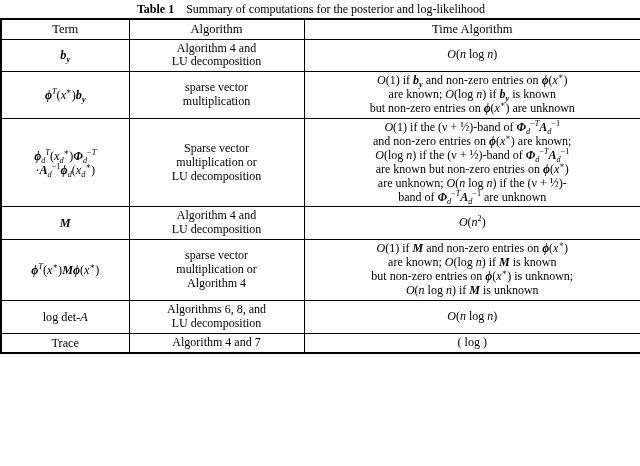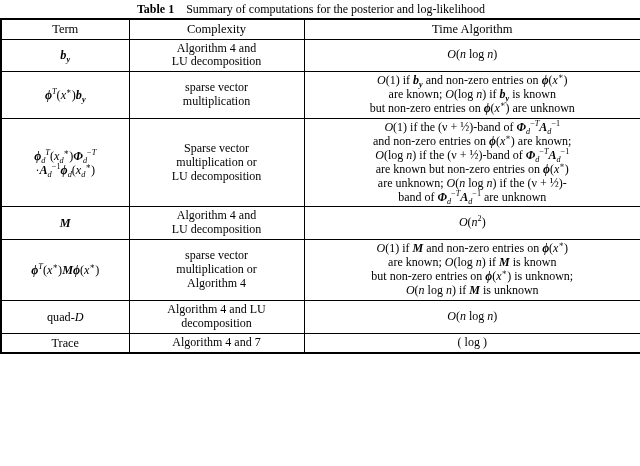--- a/index.html
+++ b/index.html
@@ -51,21 +51,21 @@
 
 <table class="summary">
   <colgroup>
     <col style="width:128px">
     <col style="width:175px">
     <col style="width:337px">
   </colgroup>
   <thead>
     <tr>
       <th>Term</th>
-      <th>Complexity</th>
+      <th>Algorithm</th>
       <th>Time Algorithm</th>
     </tr>
   </thead>
   <tbody>
     <tr>
       <td class="term"><b><i>b<sub>y</sub></i></b></td>
       <td>Algorithm 4 and<br>LU decomposition</td>
       <td><i>O</i>(<i>n</i> log <i>n</i>)</td>
     </tr>
     <tr>
@@ -82,22 +82,22 @@
       <td class="term"><b><i>M</i></b></td>
       <td>Algorithm 4 and<br>LU decomposition</td>
       <td><i>O</i>(<i>n</i><sup>2</sup>)</td>
     </tr>
     <tr>
       <td class="term"><b><i>ϕ</i></b><sup><i>T</i></sup>(<i>x</i><sup>∗</sup>)<b><i>M</i></b><b><i>ϕ</i></b>(<i>x</i><sup>∗</sup>)</td>
       <td>sparse vector<br>multiplication or<br>Algorithm 4</td>
       <td><i>O</i>(1) if <b><i>M</i></b> and non-zero entries on <b><i>ϕ</i></b>(<i>x</i><sup>∗</sup>)<br>are known; <i>O</i>(log <i>n</i>) if <b><i>M</i></b> is known<br>but non-zero entries on <b><i>ϕ</i></b>(<i>x</i><sup>∗</sup>) is unknown;<br><i>O</i>(<i>n</i> log <i>n</i>) if <b><i>M</i></b> is unknown</td>
     </tr>
     <tr>
-      <td class="term">quad-<i>D</i></td>
-      <td>Algorithm 4 and LU decomposition</td>
+      <td class="term">log det-<i>A</i></td>
+      <td>Algorithms 6, 8, and<br>LU decomposition</td>
       <td><i>O</i>(<i>n</i> log <i>n</i>)</td>
     </tr>
     <tr>
       <td class="term">Trace</td>
       <td>Algorithm 4 and 7</td>
       <td>( log )</td>
     </tr>
   </tbody>
 </table>
 

